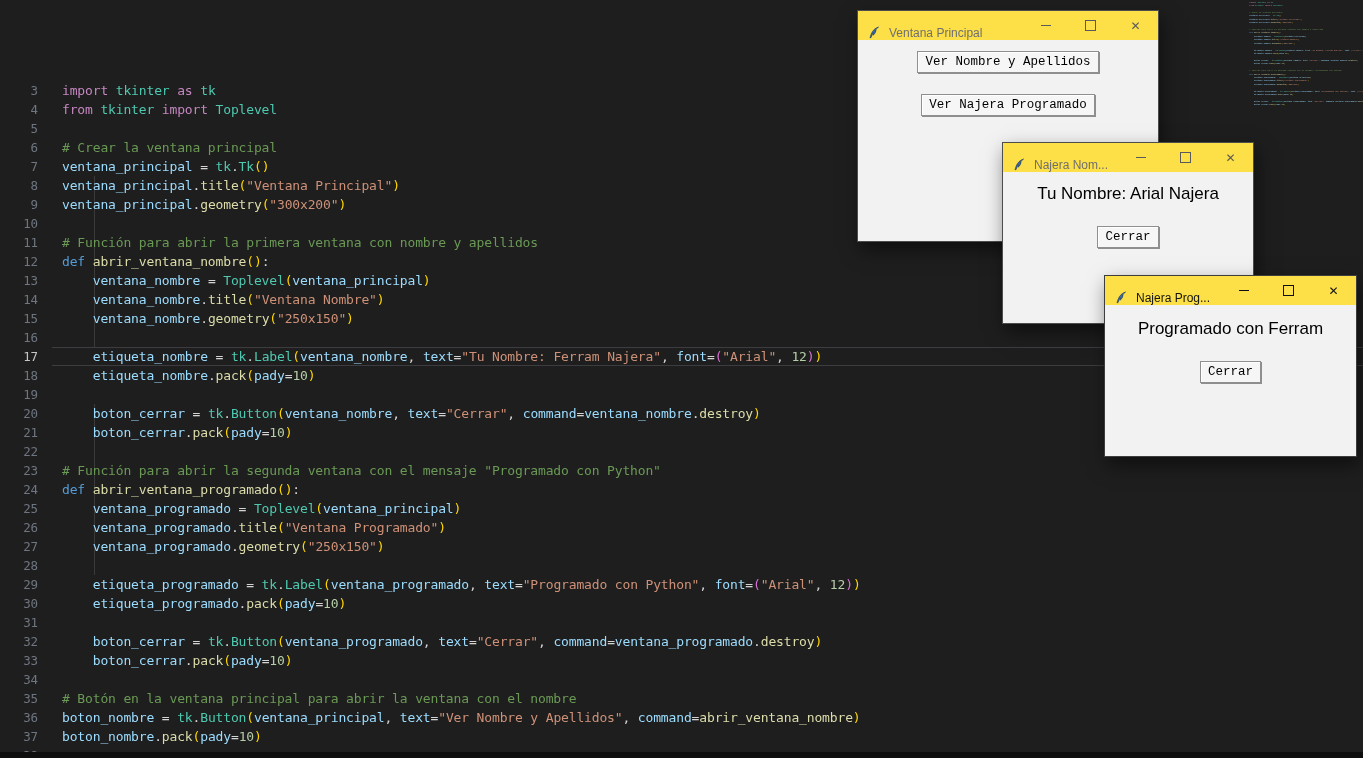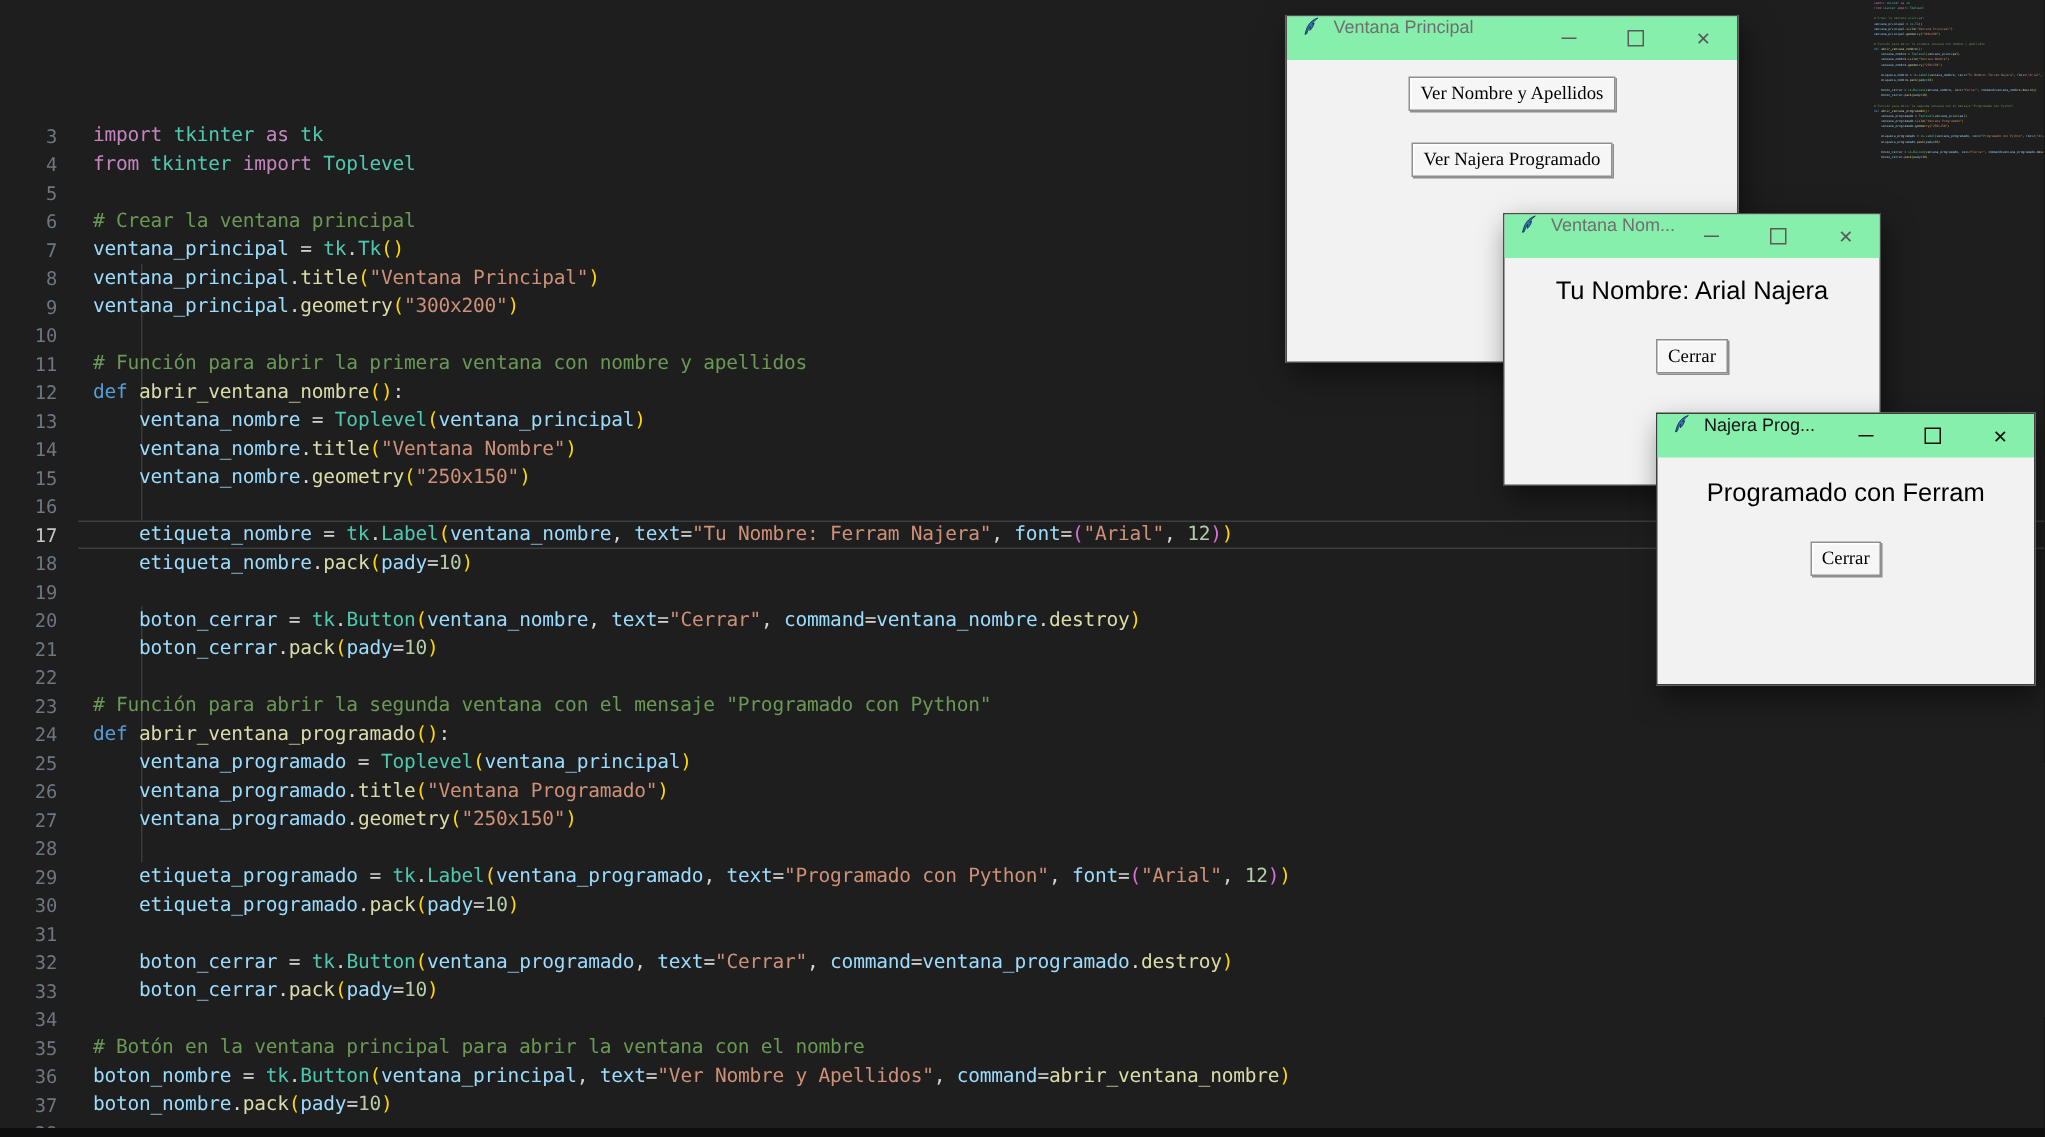--- a/index.html
+++ b/index.html
@@ -24,40 +24,40 @@
   #minimap-inner{transform:scale(0.18);transform-origin:top left;width:650px;
     font-family:"DejaVu Sans Mono","Liberation Mono",monospace;font-size:11px;
     line-height:12px;white-space:pre;opacity:.95;padding-top:6px;}
 
   
   #bottom-strip{position:absolute;left:0;right:0;bottom:0;height:6px;background:#0e0e0e;z-index:5;}
 
   
   .tkwin{position:absolute;background:#f2f2f2;border:1px solid #4d4d4d;
     box-shadow:3px 8px 18px rgba(0,0,0,0.5);}
-  .titlebar{height:29px;background:#86efac;display:flex;align-items:flex-start;
+  .titlebar{height:29px;background:#fde047;display:flex;align-items:flex-end;
     font-size:12px;overflow:hidden;}
   .titlebar .app-icon{width:14px;height:14px;margin:0 8px 0 9px;flex:0 0 auto;}
   .title-text{white-space:nowrap;overflow:hidden;}
   .tkwin.inactive .title-text{color:#6f6f6f;}
   .tkwin.active-win .title-text{color:#141414;}
   .win-controls{margin-left:auto;display:flex;height:100%;}
   .win-btn{width:45px;height:100%;display:flex;align-items:center;justify-content:center;}
   .glyph-min{width:10px;height:1px;}
   .glyph-max{width:9px;height:9px;border-style:solid;border-width:1px;}
   .glyph-close{font-size:12px;line-height:12px;}
   .tkwin.inactive .glyph-min,{background:#5a5a5a;}
   .tkwin.inactive .glyph-min{background:#5a5a5a;}
   .tkwin.inactive .glyph-max{border-color:#5a5a5a;}
   .tkwin.inactive .glyph-close{color:#5a5a5a;}
   .tkwin.active-win .glyph-min{background:#111;}
   .tkwin.active-win .glyph-max{border-color:#111;}
   .tkwin.active-win .glyph-close{color:#111;}
   .win-body{display:flex;flex-direction:column;align-items:center;}
-  .tkbtn{font-family:Liberation Serif, serif;font-size:12.5px;color:#000;
+  .tkbtn{font-family:Liberation Mono, monospace;font-size:12.5px;color:#000;
     background:#f6f6f6;border:1px solid #8f8f8f;padding:3px 7px;
     box-shadow:inset 1px 1px 0 #ffffff,1px 1px 0 rgba(60,60,60,0.55);}
   .tklabel{font-size:17px;color:#000;}
 </style>
 </head>
 <body>
 
 <div id="screen">
 
   <div id="editor">
@@ -93,21 +93,21 @@
       <button class="tkbtn" style="margin-top:11px;">Ver Nombre y Apellidos</button>
       <button class="tkbtn" style="margin-top:21px;">Ver Najera Programado</button>
     </div>
   </div>
 
   <div class="tkwin inactive" style="left:1002px;top:142px;width:250px;height:180px;z-index:11;">
     <div class="titlebar">
       <svg class="app-icon" viewBox="0 0 16 16">
         <path d="M13.2 1.2 C9.5 2.2 6.2 5.2 4.6 9.6 L3.4 13.6 L4.7 13.1 C5.3 11 6.1 9.2 7.3 7.6 L7.1 10.6 C8.7 9.1 9.8 7.3 10.4 5.1 L8.9 5.8 C10.1 3.9 11.6 2.3 13.2 1.2 Z" fill="#3f6fae" stroke="#13375f" stroke-width="0.7"></path>
       </svg>
-      <span class="title-text">Ventana Nom...</span>
+      <span class="title-text">Najera Nom...</span>
       <div class="win-controls">
         <div class="win-btn">
             <div class="glyph-min"></div>
           </div>
         <div class="win-btn">
             <div class="glyph-max"></div>
           </div>
         <div class="win-btn">
             <span class="glyph-close">✕</span>
           </div>

